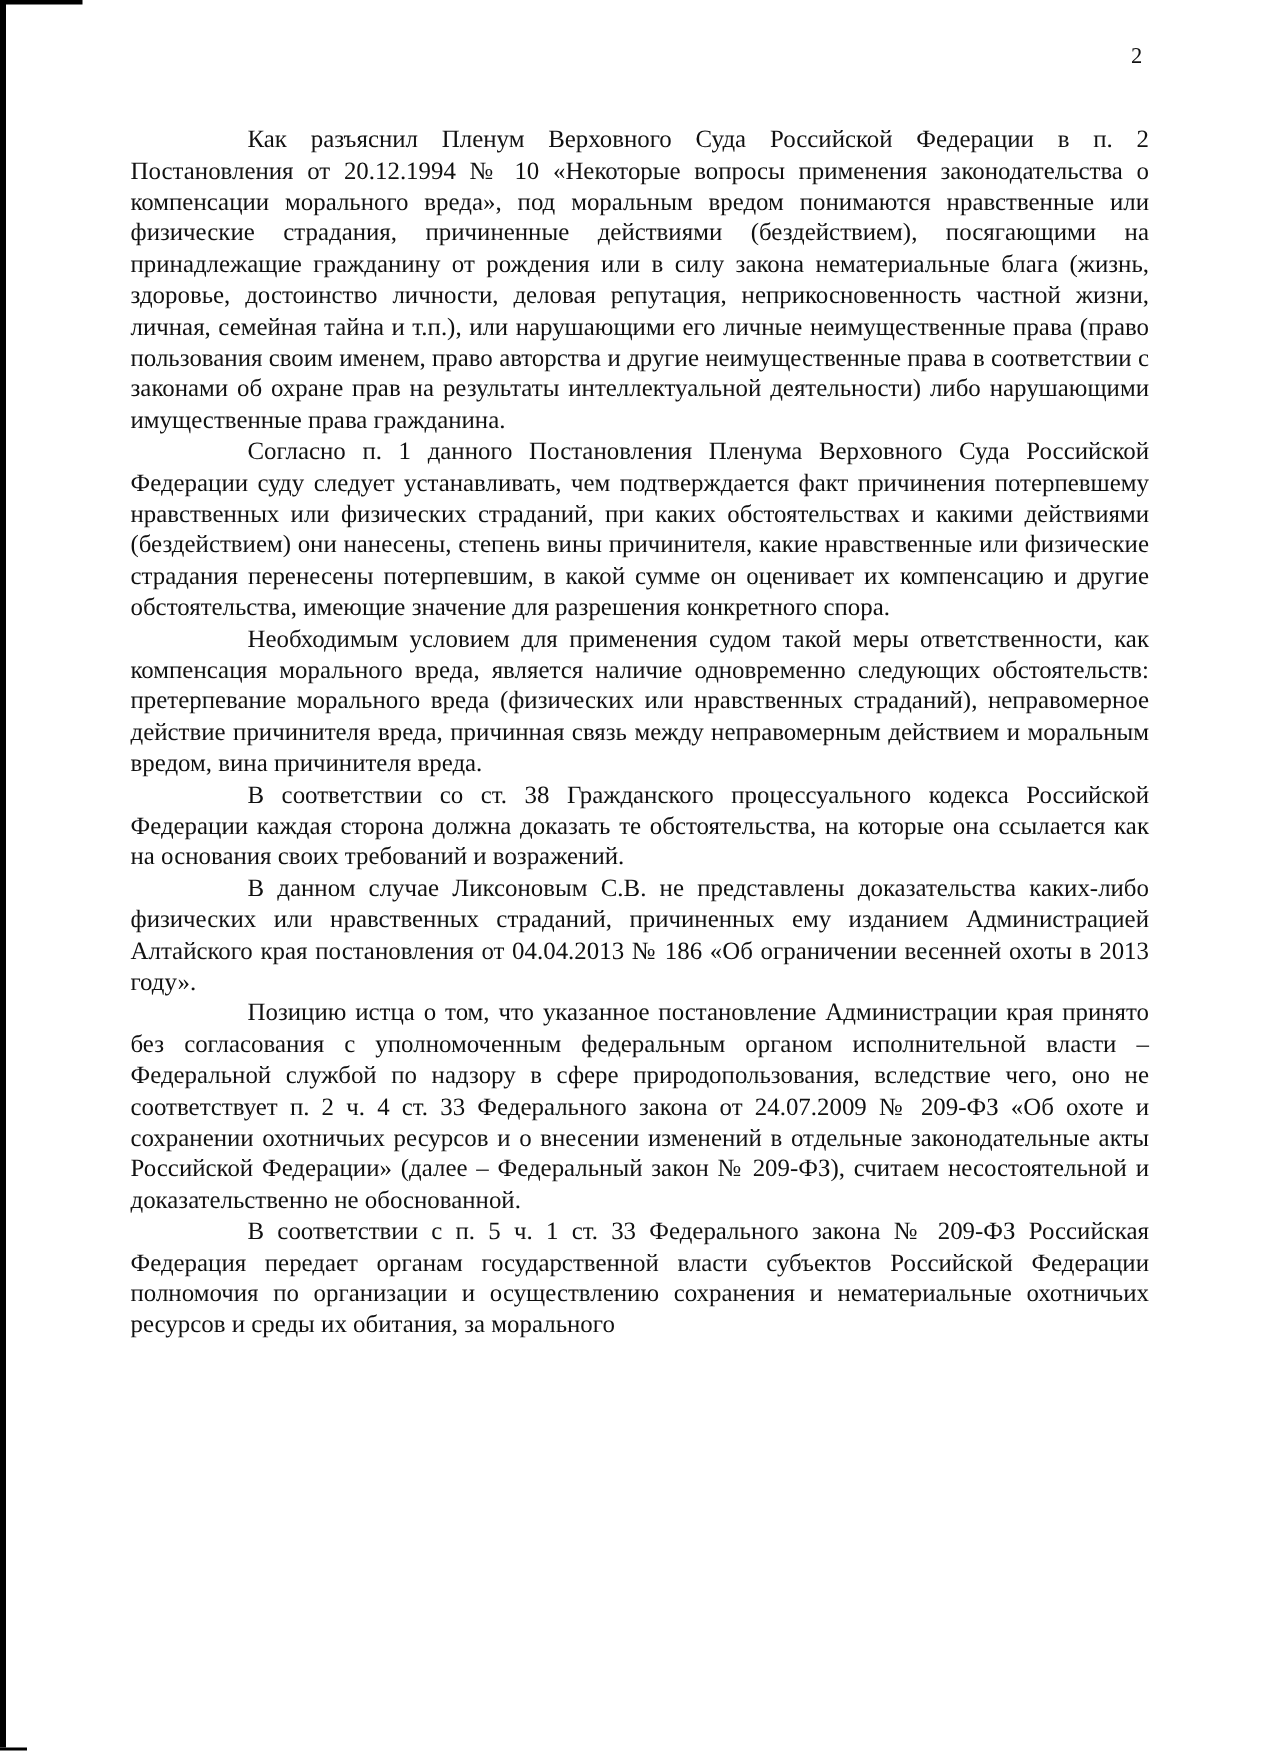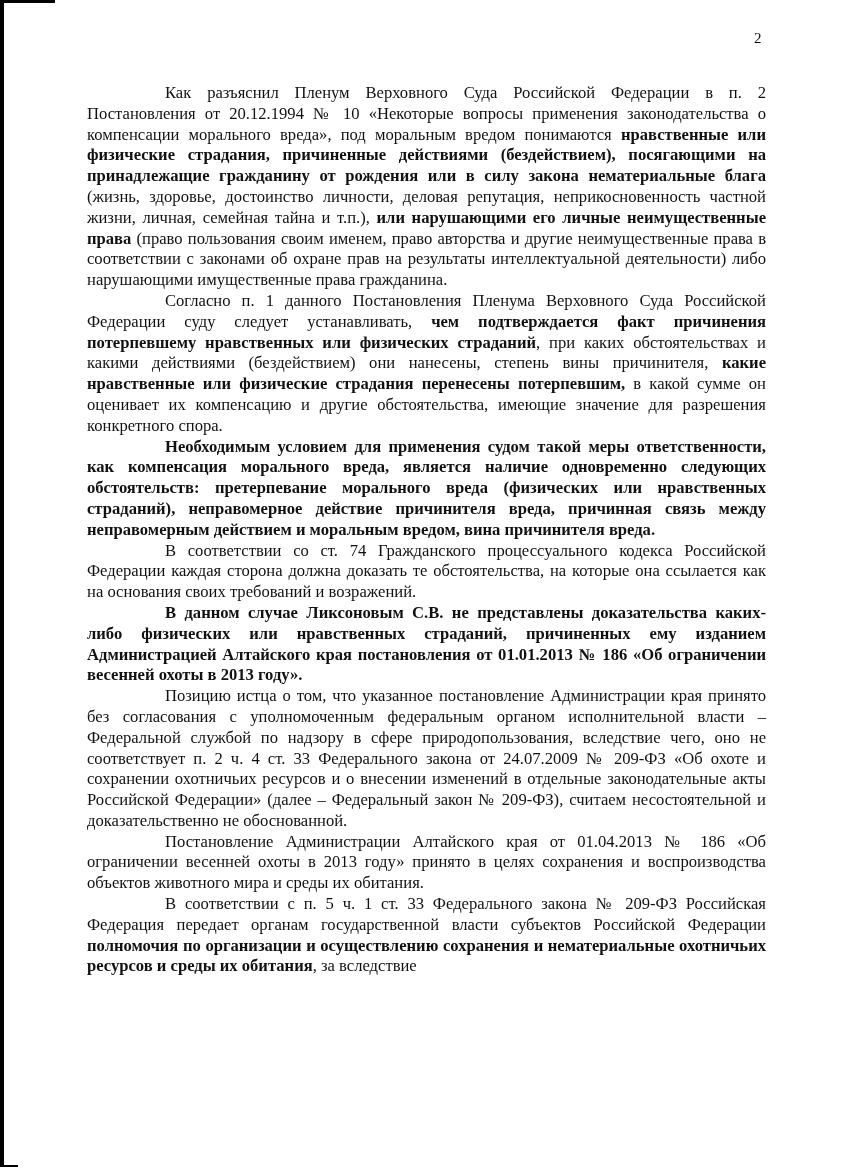--- a/index.html
+++ b/index.html
@@ -52,21 +52,21 @@
       width: 679px;
       font-size: 16.6px;
       line-height: 20.8px;
     }
     .content p {
       margin: 0;
       text-align: justify;
       text-indent: 78px;
     }
     .content b {
-      font-weight: bold;
+      font-weight: normal;
     }
   </style>
 </head>
 <body>
 
 <div class="scan-edge-left"></div>
 <div class="scan-edge-top"></div>
 <div class="scan-edge-bottom"></div>
 
 <div class="page-number">2</div>
@@ -75,27 +75,24 @@
   <p>
     <span>Как разъяснил Пленум Верховного Суда Российской Федерации в п. 2 Постановления от 20.12.1994 № 10 «Некоторые вопросы применения законодательства о компенсации морального вреда», под моральным вредом понимаются </span><b>нравственные или физические страдания, причиненные действиями (бездействием), посягающими на принадлежащие гражданину от рождения или в силу закона нематериальные блага</b><span> (жизнь, здоровье, достоинство личности, деловая репутация, неприкосновенность частной жизни, личная, семейная тайна и т.п.), </span><b>или нарушающими его личные неимущественные права</b><span> (право пользования своим именем, право авторства и другие неимущественные права в соответствии с законами об охране прав на результаты интеллектуальной деятельности) либо нарушающими имущественные права гражданина.</span>
   </p>
   <p>
     <span>Согласно п. 1 данного Постановления Пленума Верховного Суда Российской Федерации суду следует устанавливать, </span><b>чем подтверждается факт причинения потерпевшему нравственных или физических страданий</b><span>, при каких обстоятельствах и какими действиями (бездействием) они нанесены, степень вины причинителя, </span><b>какие нравственные или физические страдания перенесены потерпевшим,</b><span> в какой сумме он оценивает их компенсацию и другие обстоятельства, имеющие значение для разрешения конкретного спора.</span>
   </p>
   <p>
     <b>Необходимым условием для применения судом такой меры ответственности, как компенсация морального вреда, является наличие одновременно следующих обстоятельств: претерпевание морального вреда (физических или нравственных страданий), неправомерное действие причинителя вреда, причинная связь между неправомерным действием и моральным вредом, вина причинителя вреда.</b>
   </p>
   <p>
-    <span>В соответствии со ст. 74 Гражданского процессуального кодекса Российской Федерации каждая сторона должна доказать те обстоятельства, на которые она ссылается как на основания своих требований и возражений.</span>
+    <span>В соответствии со ст. 38 Гражданского процессуального кодекса Российской Федерации каждая сторона должна доказать те обстоятельства, на которые она ссылается как на основания своих требований и возражений.</span>
   </p>
   <p>
-    <b>В данном случае Ликсоновым С.В. не представлены доказательства каких-либо физических или нравственных страданий, причиненных ему изданием Администрацией Алтайского края постановления от 01.01.2013 № 186 «Об ограничении весенней охоты в 2013 году».</b>
+    <b>В данном случае Ликсоновым С.В. не представлены доказательства каких-либо физических или нравственных страданий, причиненных ему изданием Администрацией Алтайского края постановления от 04.04.2013 № 186 «Об ограничении весенней охоты в 2013 году».</b>
   </p>
   <p>
     <span>Позицию истца о том, что указанное постановление Администрации края принято без согласования с уполномоченным федеральным органом исполнительной власти – Федеральной службой по надзору в сфере природопользования, вследствие чего, оно не соответствует п. 2 ч. 4 ст. 33 Федерального закона от 24.07.2009 № 209-ФЗ «Об охоте и сохранении охотничьих ресурсов и о внесении изменений в отдельные законодательные акты Российской Федерации» (далее – Федеральный закон № 209-ФЗ), считаем несостоятельной и доказательственно не обоснованной.</span>
   </p>
   <p>
-    <span>Постановление Администрации Алтайского края от 01.04.2013 № 186 «Об ограничении весенней охоты в 2013 году» принято в целях сохранения и воспроизводства объектов животного мира и среды их обитания.</span>
-  </p>
-  <p>
-    <span>В соответствии с п. 5 ч. 1 ст. 33 Федерального закона № 209-ФЗ Российская Федерация передает органам государственной власти субъектов Российской Федерации </span><b>полномочия по организации и осуществлению сохранения и нематериальные охотничьих ресурсов и среды их обитания</b><span>, за вследствие</span>
+    <span>В соответствии с п. 5 ч. 1 ст. 33 Федерального закона № 209-ФЗ Российская Федерация передает органам государственной власти субъектов Российской Федерации </span><b>полномочия по организации и осуществлению сохранения и нематериальные охотничьих ресурсов и среды их обитания</b><span>, за морального</span>
   </p>
 </div>
 
 </body></html>

